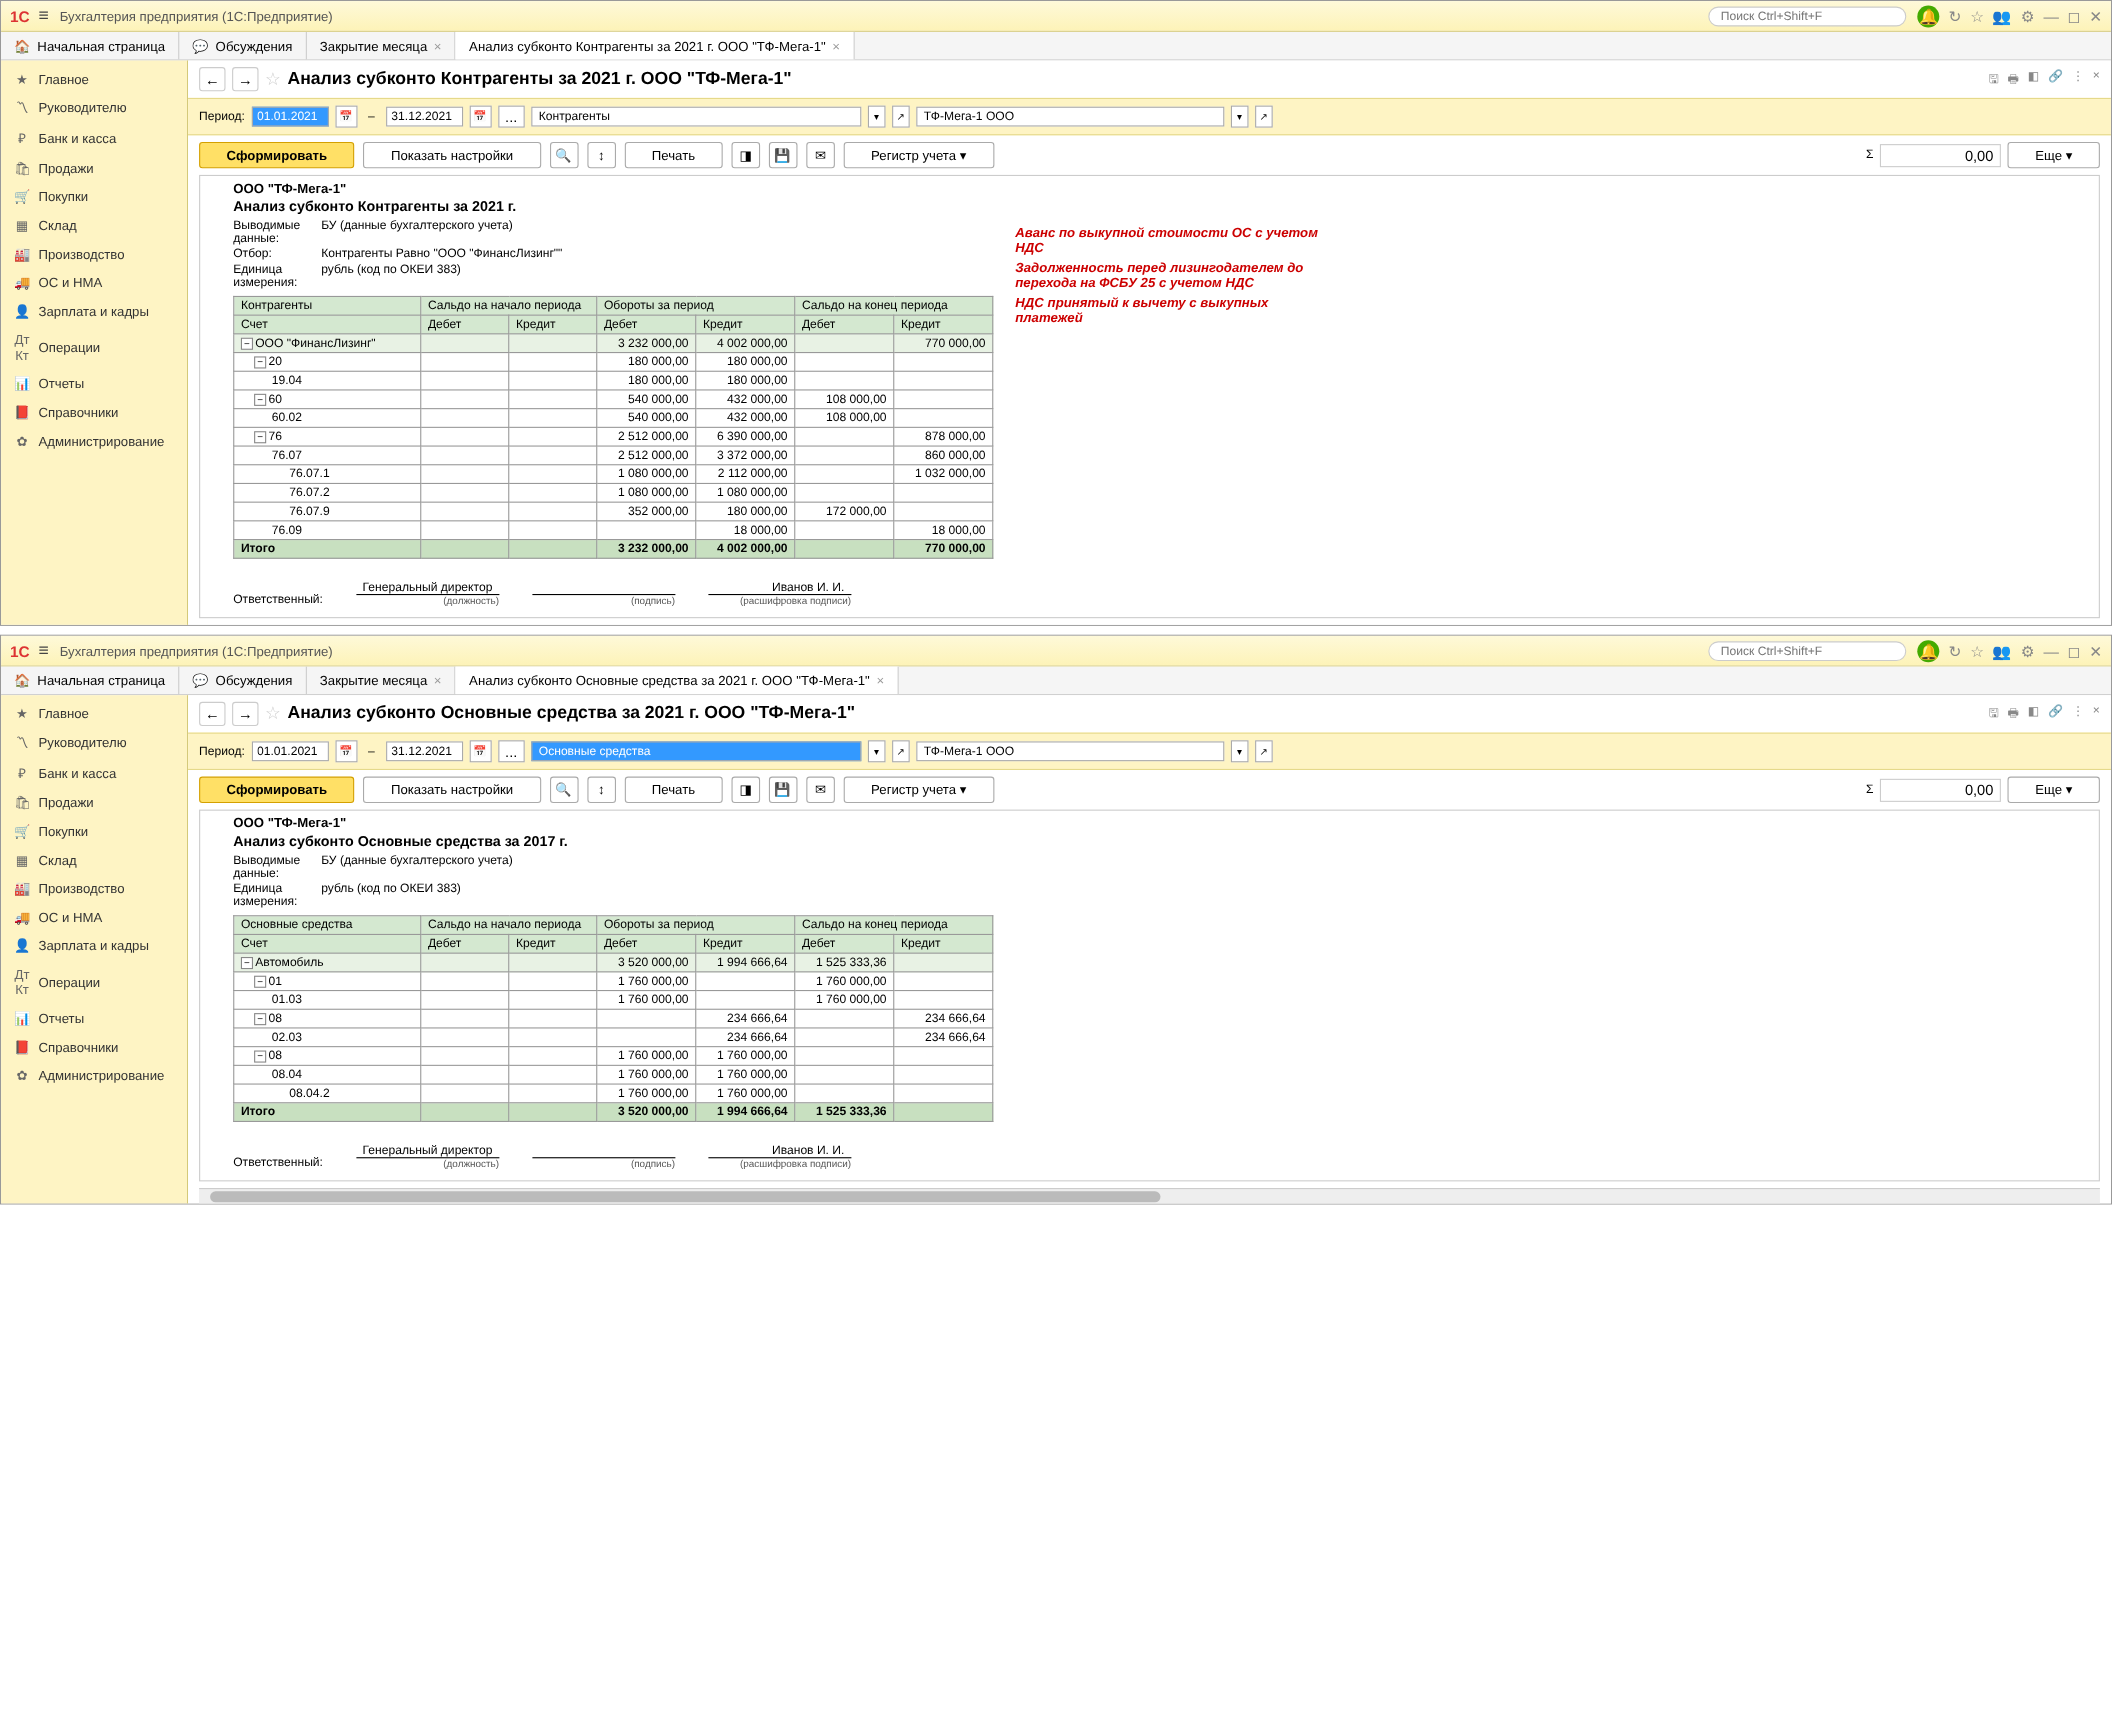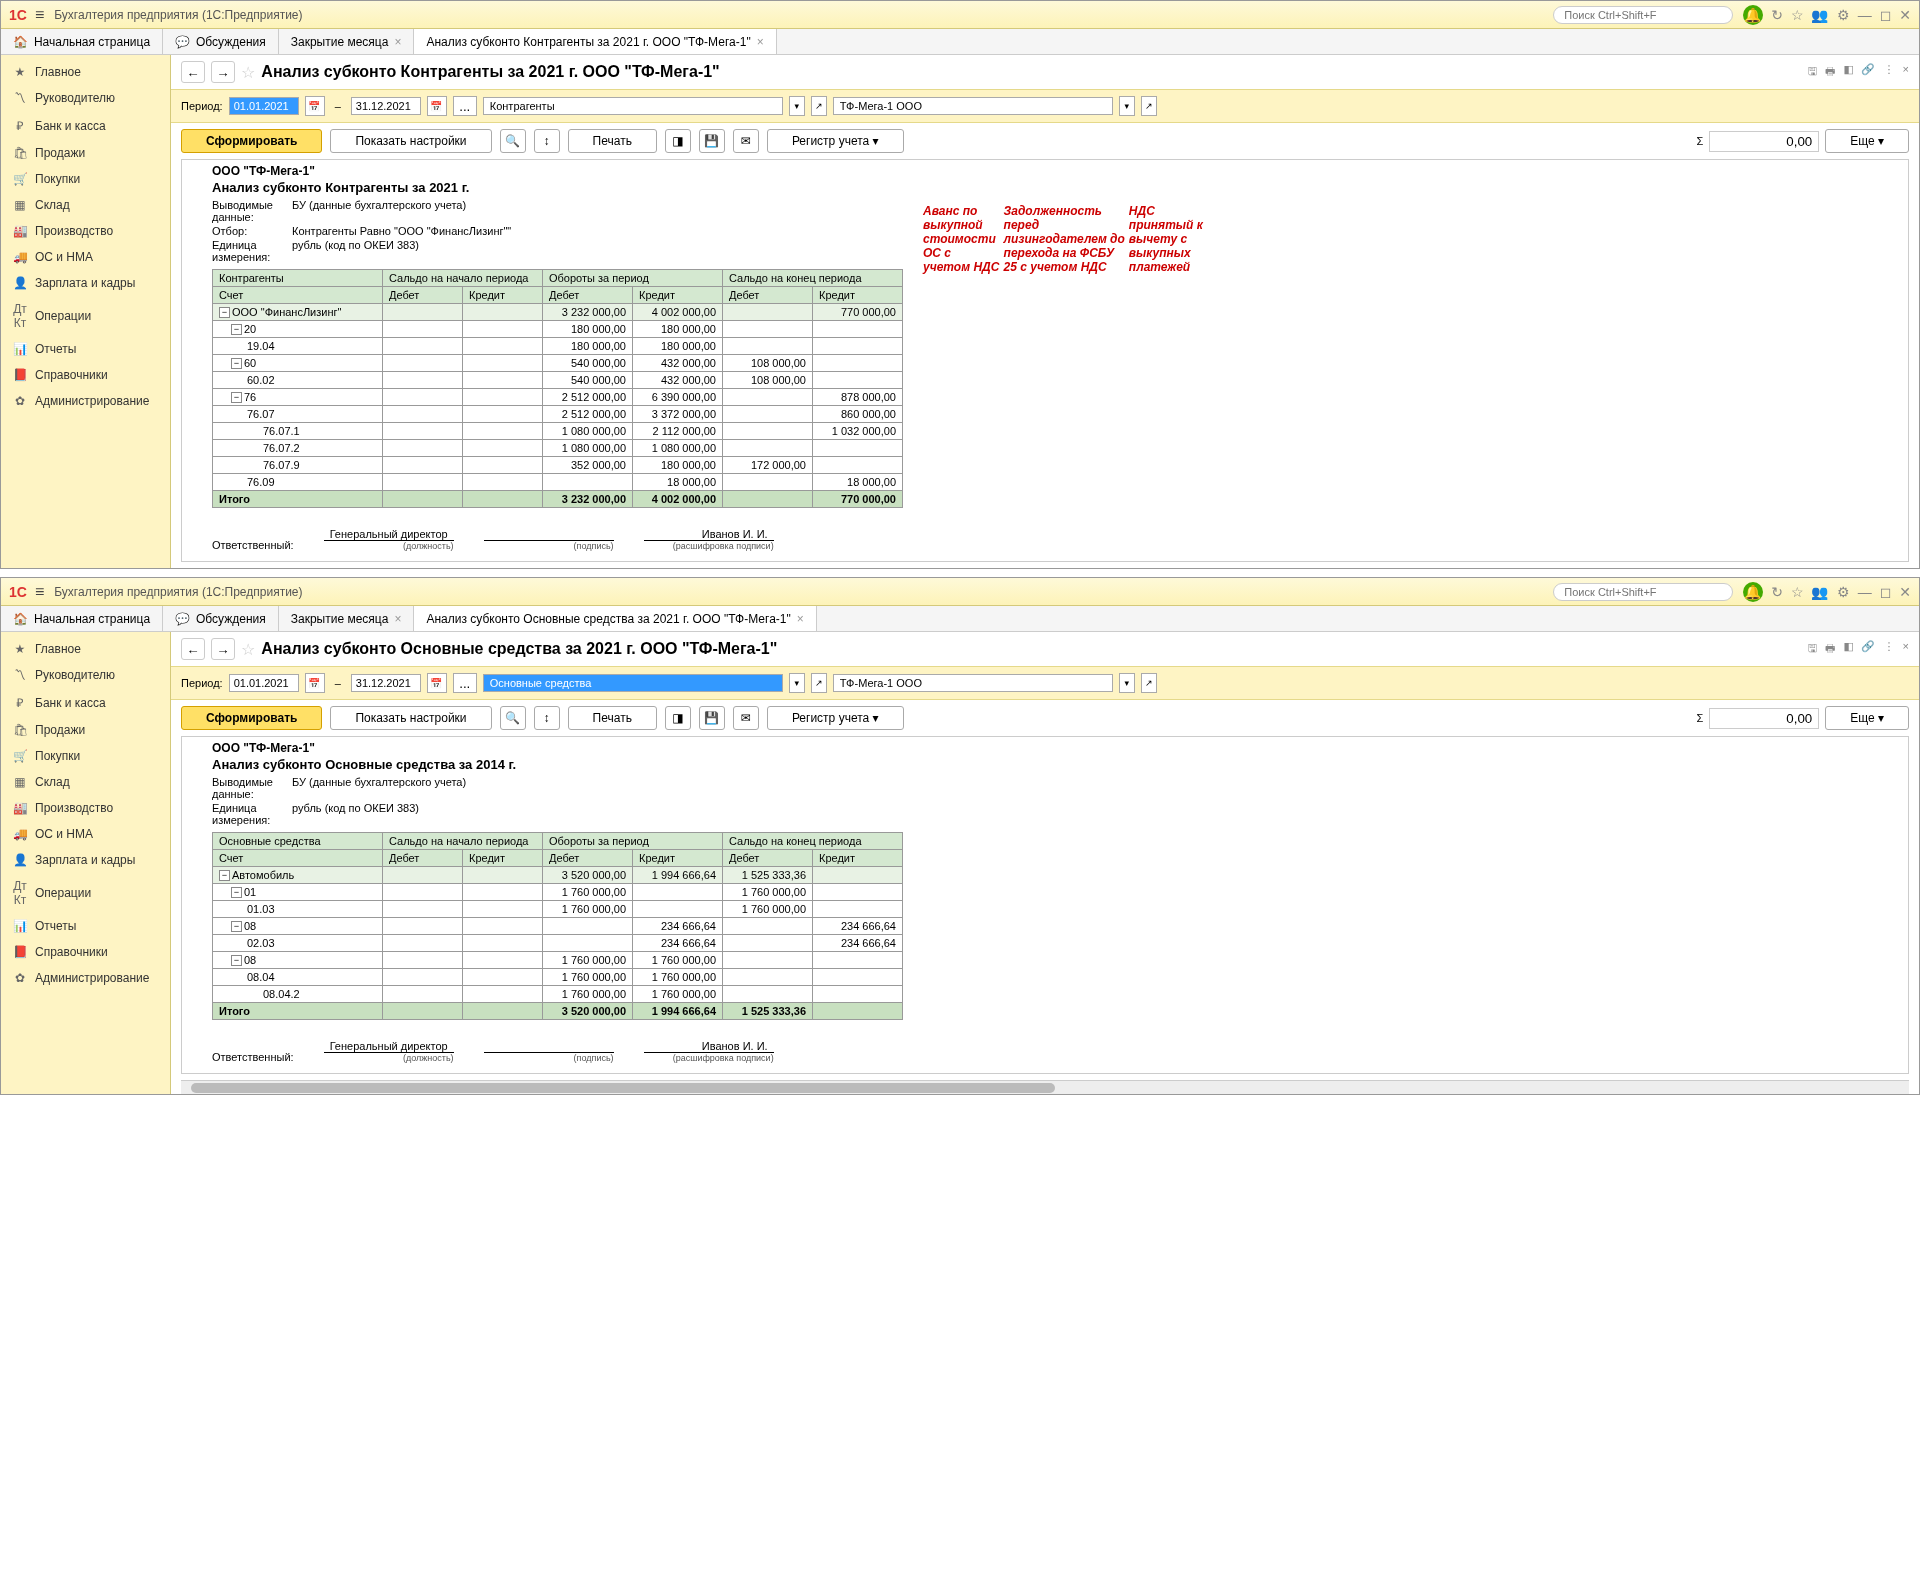--- a/index.html
+++ b/index.html
@@ -55,21 +55,21 @@
 .grid th { background: #d4e8d0; font-weight: normal; }
 .grid .sub { background: #e8f2e4; }
 .grid .num { text-align: right; }
 .grid .total { background: #c8e0c0; font-weight: bold; }
 .tree-cell { display: flex; align-items: center; gap: 2px; }
 .exp { border: 1px solid #888; width: 11px; height: 11px; display: inline-flex; align-items: center; justify-content: center; font-size: 9px; background: #fff; cursor: pointer; flex-shrink: 0; }
 .indent1 { padding-left: 18px !important; }
 .indent2 { padding-left: 34px !important; }
 .indent3 { padding-left: 50px !important; }
 .annot { color: #c00; font-style: italic; font-weight: bold; font-size: 12px; }
-.annot-col { display: flex; flex-direction: row; gap: 4px; padding-top: 40px; max-width: 280px; }
+.annot-col { display: flex; flex-direction: column; gap: 4px; padding-top: 40px; max-width: 280px; }
 .sig-row { display: flex; gap: 30px; margin-top: 20px; font-size: 11px; align-items: flex-end; }
 .sig-lbl { }
 .sig-box { text-align: right; }
 .sig-line { border-bottom: 1px solid #000; min-width: 130px; padding: 0 6px; }
 .sig-cap { font-size: 9px; color: #555; }
 .scrollbar { height: 14px; background: #eee; border-top: 1px solid #ccc; margin: 0 10px; position: relative; }
 .thumb { position: absolute; left: 10px; width: 50%; height: 10px; top: 2px; background: #bbb; border-radius: 5px; }
 </style>
 </head>
 <body>
@@ -562,21 +562,21 @@
       <div class="sum-box">
         <span>Σ</span>
         <input class="sum-input" value="0,00" style="">
         <button class="btn"><span>Еще</span> ▾</button>
       </div>
     </div>
     <div class="report">
       <div class="report-inner">
       <div class="report-left">
       <div class="rpt-org">ООО "ТФ-Мега-1"</div>
-      <div class="rpt-title">Анализ субконто Основные средства за 2014 г.</div>
+      <div class="rpt-title">Анализ субконто Основные средства за 2017 г.</div>
       <div class="rpt-meta">
         <span>Выводимые данные:</span>
                 <span>БУ (данные бухгалтерского учета)</span>
         <span>Единица измерения:</span>
                 <span>рубль (код по ОКЕИ 383)</span>
       </div>
       <table class="grid">
         <tbody>
                   <tr>
                     <th>Основные средства</th>

